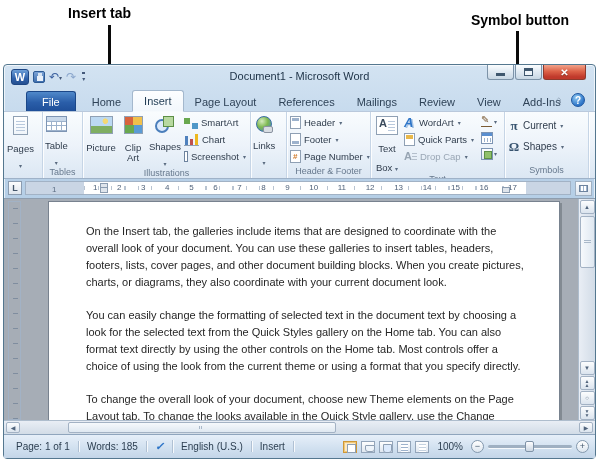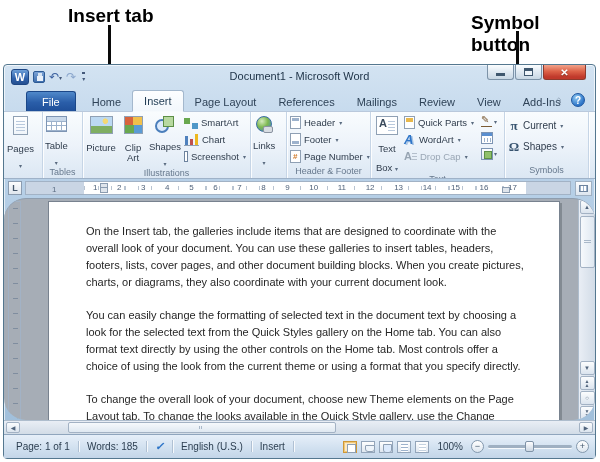--- a/index.html
+++ b/index.html
@@ -1,20 +1,20 @@
 <!DOCTYPE html>
 <html><head>
 <meta charset="utf-8">
 <style>
   * { margin:0; padding:0; box-sizing:border-box; }
   body { background:#fff; font-family:"Liberation Sans", sans-serif; }
   .canvas { position:relative; width:600px; height:462px; background:#fff; overflow:hidden; }
 
   
-  .callout { position:absolute; font-size:19px; font-weight:bold; color:#000; }
+  .callout { position:absolute; font-size:14px; font-weight:bold; color:#000; }
   #co-insert { left:68px; top:5px; }
   #co-symbol { left:471px; top:12px; }
   .arrow-line { position:absolute; width:3px; background:#0a0a0a; }
   #arr-insert-line { left:108px; top:25px; height:57px; }
   #arr-symbol-line { left:516px; top:31px; height:63px; }
   .arrow-head { position:absolute; width:0; height:0; border-left:7px solid transparent; border-right:7px solid transparent; border-top:10px solid #0a0a0a; }
   #arr-insert-head { left:102px; top:82px; }
   #arr-symbol-head { left:510px; top:94px; }
 
   
@@ -150,21 +150,21 @@
   .margin-num { position:absolute; left:26px; top:3px; font-size:8px; color:#5c6e84; }
   .indent-marker { position:absolute; left:74px; top:1px; width:8px; height:5px; background:#dfe5ec; border:1px solid #8b9cb0; }
   .indent-marker.btm { top:auto; bottom:1px; height:6px; }
   .indent-right { position:absolute; right:60px; bottom:1px; width:8px; height:6px; background:#dfe5ec; border:1px solid #8b9cb0; }
   .ruler-toggle { position:absolute; right:3px; top:2px; width:17px; height:15px; border:1px solid #9fb0c2;
                   background:linear-gradient(#fbfcfe,#dce5ef); display:flex; align-items:center; justify-content:center; }
   .ruler-toggle-glyph { width:9px; height:7px; border:1px solid #6d839e;
                         background:repeating-linear-gradient(90deg,#9db2cc 0 1px,#fff 1px 3px); }
 
   
-  .docarea { position:relative; flex:1 1 auto; background:#a6adb6; border-top:1px solid #8e9dae; overflow:hidden;border-radius:22px; }
+  .docarea { position:relative; flex:1 1 auto; background:#a6adb6; border-top:1px solid #8e9dae; overflow:hidden; }
   .vruler { position:absolute; left:4px; top:2px; bottom:0; width:13px; background:linear-gradient(90deg,#e4ebf3,#cfd9e6);
             border:1px solid #a2b2c5;
             background-image:repeating-linear-gradient(180deg,rgba(95,115,140,.55) 0 1px,transparent 1px 15px);
             background-size:5px 100%; background-position:4px 6px; background-repeat:no-repeat; }
   .page { position:absolute; left:44px; top:2px; width:512px; height:300px; background:#fff;
           border:1px solid #78828f; box-shadow:2px 2px 0 rgba(40,46,54,.28); }
   .page-text { padding:21px 30px 0 37px; }
   .page-text p { font-size:11px; line-height:17px; color:#262626; margin:0 0 16px; }
   .vscroll { position:absolute; right:0; top:0; bottom:0; width:17px; background:linear-gradient(90deg,#e9eef5,#d2dce7);
              border-left:1px solid #aebdcd; display:flex; flex-direction:column; align-items:center; }
@@ -359,27 +359,27 @@
 
       <div class="rgroup g-text">
         <div class="rg-body">
           <div class="bigbtn" style="width:30px">
             <span class="i-textbox"></span>
             <span>Text</span>
             <span><span>Box</span> <span class="caret">▾</span></span>
           </div>
           <div class="stack" style="width:76px">
             <div class="smallbtn">
+              <span class="i-wa"></span>
+              <span>WordArt</span>
+              <span class="caret">▾</span>
+            </div>
+            <div class="smallbtn">
               <span class="i-docsm qp"></span>
               <span>Quick Parts</span>
-              <span class="caret">▾</span>
-            </div>
-            <div class="smallbtn">
-              <span class="i-wa"></span>
-              <span>WordArt</span>
               <span class="caret">▾</span>
             </div>
             <div class="smallbtn disabled">
               <span class="i-dc"></span>
               <span>Drop Cap</span>
               <span class="caret">▾</span>
             </div>
           </div>
           <div class="icon-col">
             <span class="tinybtn">

